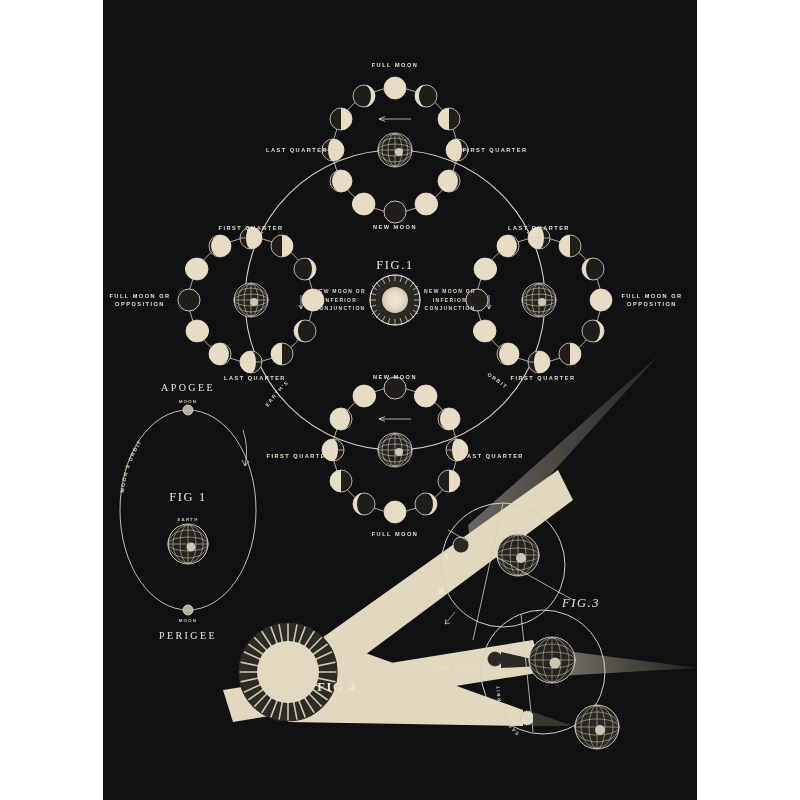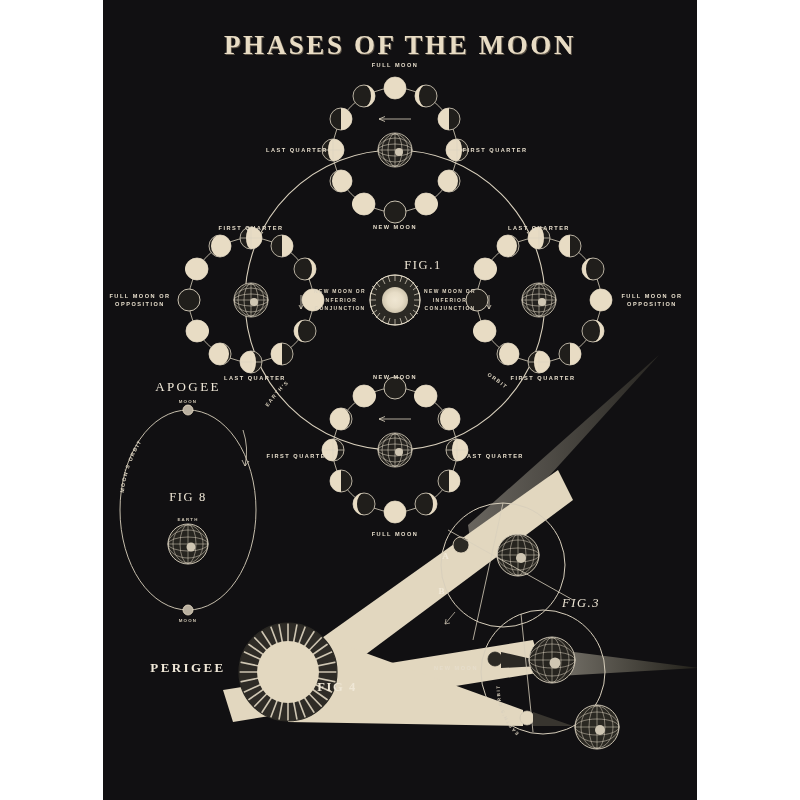--- a/index.html
+++ b/index.html
@@ -2,21 +2,21 @@
 <html><head>
 <meta charset="utf-8">
 <style>
   html,body{margin:0;padding:0;background:#ffffff;}
   body{width:800px;height:800px;overflow:hidden;font-family:"Liberation Sans",sans-serif;}
   #poster{position:absolute;left:103px;top:0;width:594px;height:800px;background:#111012;overflow:hidden;}
   #stage{position:absolute;left:0;top:0;width:594px;height:800px;}
   .lbl{position:absolute;color:#e8dcc4;font-family:"Liberation Sans",sans-serif;letter-spacing:1.1px;white-space:nowrap;transform:translate(-50%,-50%);}
   .t-title{font-family:"Liberation Serif",serif;font-weight:700;font-size:27px;letter-spacing:2.6px;color:#e8dcc4;text-shadow:1px 1px 0 #5c5348;}
   .t-fig{font-family:"Liberation Serif",serif;font-size:12.5px;letter-spacing:1.6px;color:#efe7d6;}
-  .t-ap{font-family:"Liberation Serif",serif;font-size:13px;letter-spacing:2.4px;color:#f0e8d8;}
+  .t-ap{font-family:"Liberation Serif",serif;font-size:10px;letter-spacing:2.4px;color:#f0e8d8;}
   .t-ph{font-size:5.6px;letter-spacing:1.5px;color:#e6ddcb;font-weight:700;}
   .t-sm{font-size:5.0px;letter-spacing:1.3px;color:#ded5c2;font-weight:700;}
   .t-tiny{font-size:4.4px;letter-spacing:1.2px;color:#cfc6b4;font-weight:700;}
   .t-ab{font-family:"Liberation Serif",serif;font-size:9px;font-weight:700;color:#f2ead9;}
   svg{display:block;}
 </style>
 </head>
 <body>
 
 <div id="poster">
@@ -508,23 +508,22 @@
         <path id="pE3Orb" d="M418 735 A62 62 0 0 1 398 676" fill="none"></path>
       </defs>
       <g fill="#d9d0bd" font-family="Liberation Sans, sans-serif" font-size="5.2" letter-spacing="1.4" font-weight="700">
         <text><textPath href="#pEarths" startOffset="6%">EARTH'S</textPath></text>
         <text><textPath href="#pOrbit" startOffset="8%">ORBIT</textPath></text>
         <text><textPath href="#pMoonOrb" startOffset="8%">MOON'S ORBIT</textPath></text>
         <text font-size="4.6"><textPath href="#pE3Orb" startOffset="4%">EARTH'S ORBIT</textPath></text>
       </g>
     </svg>
 
-    <div class="lbl t-title" style="left:297px;top:45px;">PHASES OF THE MOON</div>
-
-    <div class="lbl t-fig" style="left:292px;top:265px;margin-left:28px;">FIG.1</div>
+
+    <div class="lbl t-fig" style="left:292px;top:265px;">FIG.1</div>
 
     <div class="lbl t-ph" style="left:292px;top:65px;">FULL MOON</div>
     <div class="lbl t-ph" style="left:292px;top:227px;">NEW MOON</div>
     <div class="lbl t-ph" style="left:194px;top:150px;">LAST QUARTER</div>
     <div class="lbl t-ph" style="left:392px;top:150px;">FIRST QUARTER</div>
 
     <div class="lbl t-ph" style="left:148px;top:228px;">FIRST QUARTER</div>
     <div class="lbl t-ph" style="left:152px;top:378px;">LAST QUARTER</div>
     <div class="lbl t-ph" style="left:37px;top:300px;width:64px;white-space:normal;text-align:center;line-height:8px;">FULL MOON OR OPPOSITION</div>
 
@@ -534,25 +533,25 @@
 
     <div class="lbl t-ph" style="left:292px;top:377px;">NEW MOON</div>
     <div class="lbl t-ph" style="left:292px;top:534px;">FULL MOON</div>
     <div class="lbl t-ph" style="left:196px;top:456px;">FIRST QUARTER</div>
     <div class="lbl t-ph" style="left:390px;top:456px;">LAST QUARTER</div>
 
     <div class="lbl t-sm" style="left:237px;top:300px;width:70px;white-space:normal;text-align:center;line-height:8.5px;">NEW MOON OR INFERIOR CONJUNCTION</div>
     <div class="lbl t-sm" style="left:347px;top:300px;width:70px;white-space:normal;text-align:center;line-height:8.5px;">NEW MOON OR INFERIOR CONJUNCTION</div>
 
     <div class="lbl t-ap" style="left:85px;top:387px;">APOGEE</div>
-    <div class="lbl t-ap" style="left:85px;top:668px;font-weight:bold;">PERIGEE</div>
+    <div class="lbl t-ap" style="left:85px;top:635px;">PERIGEE</div>
     <div class="lbl t-tiny" style="left:85px;top:401px;">MOON</div>
     <div class="lbl t-tiny" style="left:85px;top:620px;">MOON</div>
     <div class="lbl t-tiny" style="left:85px;top:519px;">EARTH</div>
-    <div class="lbl t-fig" style="left:85px;top:497px;">FIG 8</div>
+    <div class="lbl t-fig" style="left:85px;top:497px;">FIG 1</div>
 
     <div class="lbl t-fig" style="left:478px;top:603px;font-style:italic;">FIG.3</div>
     <div class="lbl t-ab" style="left:343px;top:556px;">A</div>
     <div class="lbl t-ab" style="left:339px;top:591px;">B</div>
     <div class="lbl t-ph" style="left:353px;top:668px;">NEW MOON</div>
 
     <div class="lbl t-fig" style="left:234px;top:687px;font-weight:bold;">FIG 4</div>
 
   </div>
 </div>

